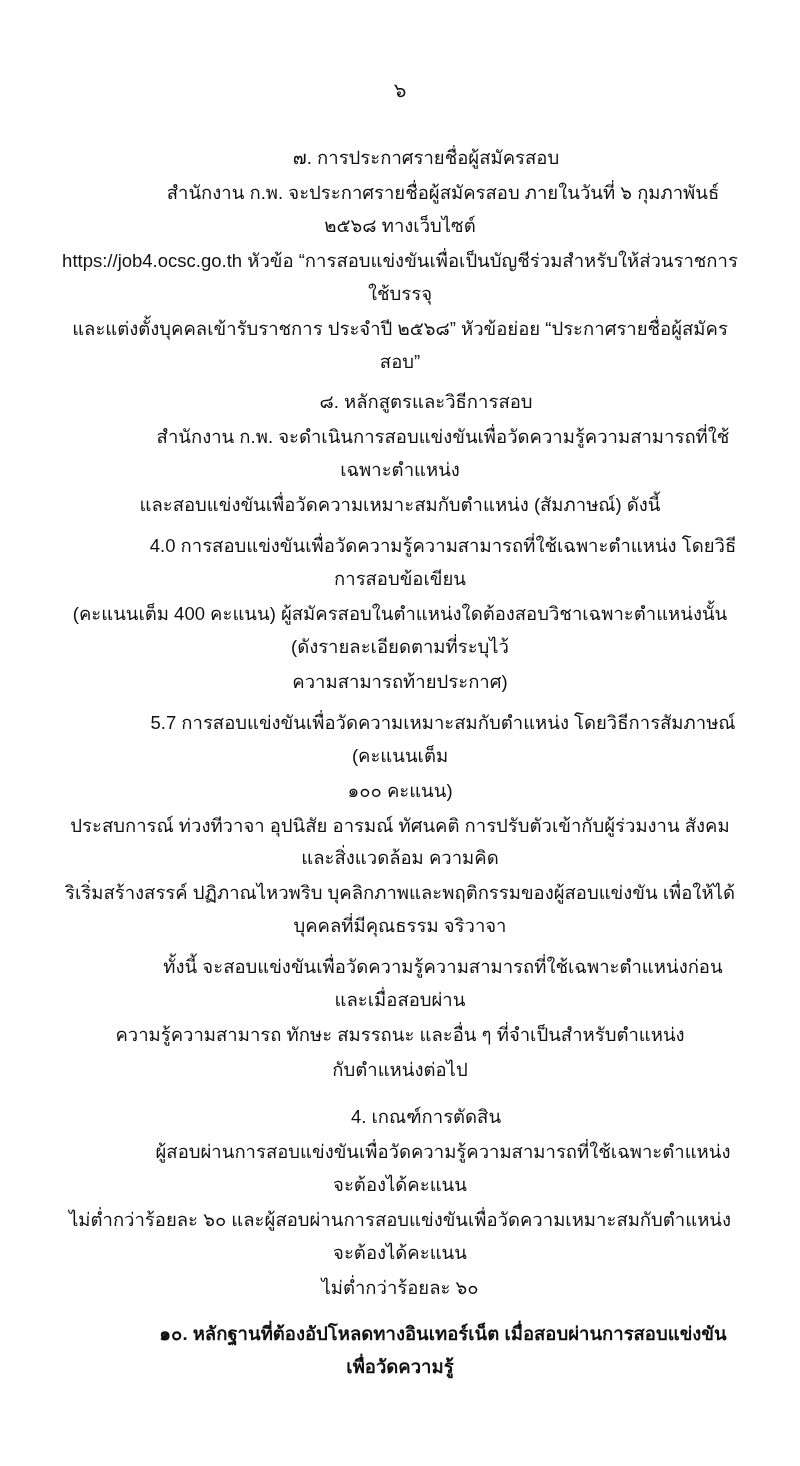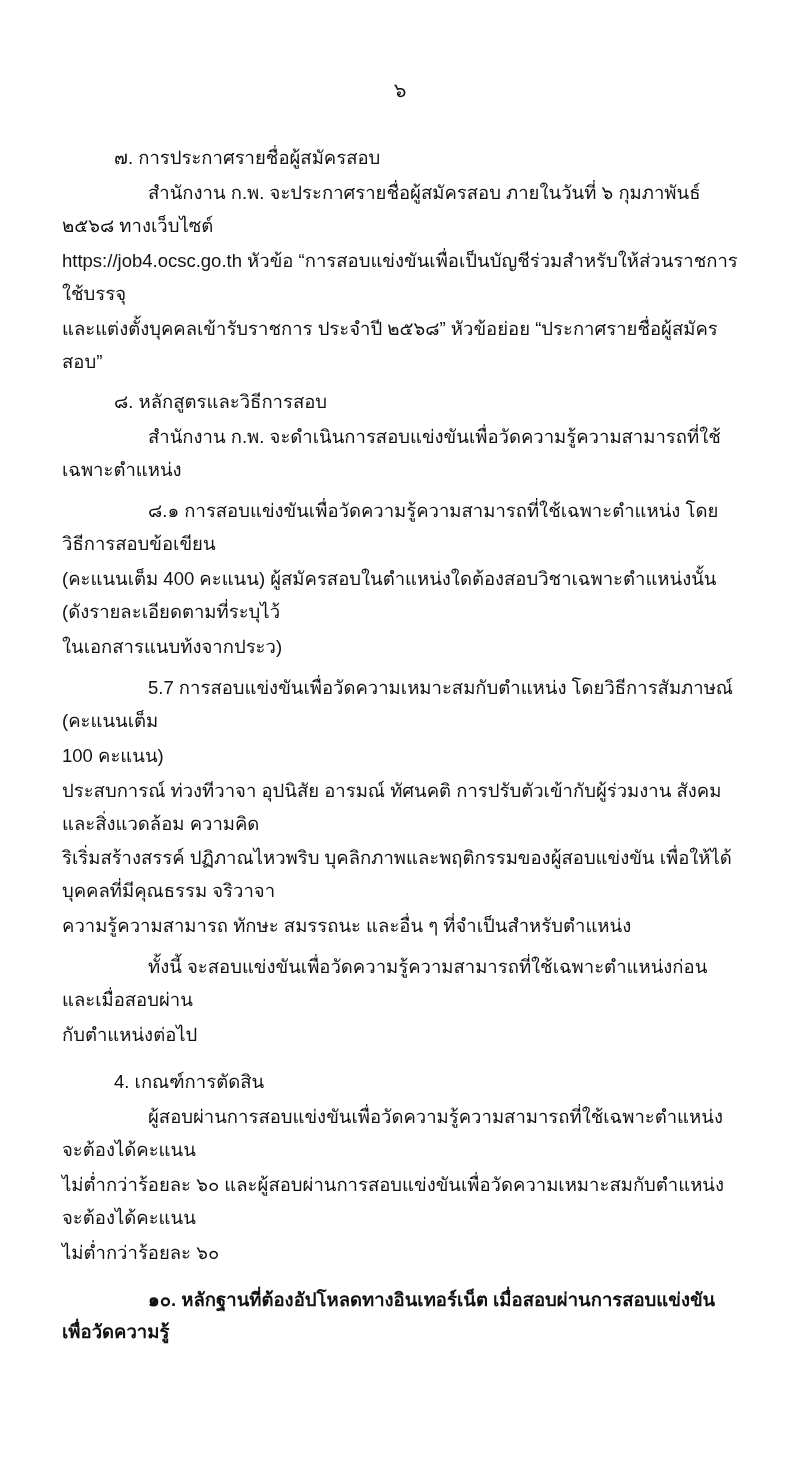--- a/index.html
+++ b/index.html
@@ -28,21 +28,21 @@
     margin: 18px 0 40px 0;
     color: #111111;
   }
   .doc-body {
     font-size: 18.5px;
     line-height: 1.78;
     color: #111111;
   }
   .para {
     margin: 0 0 2px 0;
-    text-align: left;
+    text-align: center;
     white-space: pre-wrap;
   }
   .indent-1 { text-indent: 52px; }
   .indent-2 { text-indent: 86px; }
   .indent-3 { text-indent: 120px; }
   .no-indent { text-indent: 0; }
   .gap-sm { margin-top: 8px; }
   .gap-md { margin-top: 14px; }
   .bold { font-weight: bold; }
 </style>
@@ -55,33 +55,34 @@
 
   <div class="doc-body">
 
     <p class="para indent-1">๗. การประกาศรายชื่อผู้สมัครสอบ</p>
     <p class="para indent-2">สำนักงาน ก.พ. จะประกาศรายชื่อผู้สมัครสอบ ภายในวันที่ ๖ กุมภาพันธ์ ๒๕๖๘ ทางเว็บไซต์</p>
     <p class="para no-indent">https://job4.ocsc.go.th หัวข้อ “การสอบแข่งขันเพื่อเป็นบัญชีร่วมสำหรับให้ส่วนราชการใช้บรรจุ</p>
     <p class="para no-indent">และแต่งตั้งบุคคลเข้ารับราชการ ประจำปี ๒๕๖๘” หัวข้อย่อย “ประกาศรายชื่อผู้สมัครสอบ”</p>
 
     <p class="para indent-1 gap-sm">๘. หลักสูตรและวิธีการสอบ</p>
     <p class="para indent-2">สำนักงาน ก.พ. จะดำเนินการสอบแข่งขันเพื่อวัดความรู้ความสามารถที่ใช้เฉพาะตำแหน่ง</p>
+    <p class="para no-indent">และสอบแข่งขันเพื่อวัดความเหมาะสมกับตำแหน่ง (สัมภาษณ์) ดังนี้</p>
 
-    <p class="para indent-2 gap-sm">๘.๑ การสอบแข่งขันเพื่อวัดความรู้ความสามารถที่ใช้เฉพาะตำแหน่ง โดยวิธีการสอบข้อเขียน</p>
+    <p class="para indent-2 gap-sm">4.0 การสอบแข่งขันเพื่อวัดความรู้ความสามารถที่ใช้เฉพาะตำแหน่ง โดยวิธีการสอบข้อเขียน</p>
     <p class="para no-indent">(คะแนนเต็ม 400 คะแนน) ผู้สมัครสอบในตำแหน่งใดต้องสอบวิชาเฉพาะตำแหน่งนั้น (ดังรายละเอียดตามที่ระบุไว้</p>
-    <p class="para no-indent">ในเอกสารแนบท้งจากประว)</p>
+    <p class="para no-indent">ความสามารถท้ายประกาศ)</p>
 
     <p class="para indent-2 gap-sm">5.7 การสอบแข่งขันเพื่อวัดความเหมาะสมกับตำแหน่ง โดยวิธีการสัมภาษณ์ (คะแนนเต็ม</p>
-    <p class="para no-indent">100 คะแนน)</p>
+    <p class="para no-indent">๑๐๐ คะแนน)</p>
 
     <p class="para no-indent">ประสบการณ์ ท่วงทีวาจา อุปนิสัย อารมณ์ ทัศนคติ การปรับตัวเข้ากับผู้ร่วมงาน สังคม และสิ่งแวดล้อม ความคิด</p>
     <p class="para no-indent">ริเริ่มสร้างสรรค์ ปฏิภาณไหวพริบ บุคลิกภาพและพฤติกรรมของผู้สอบแข่งขัน เพื่อให้ได้บุคคลที่มีคุณธรรม จริวาจา</p>
+    <p class="para indent-2 gap-sm">ทั้งนี้ จะสอบแข่งขันเพื่อวัดความรู้ความสามารถที่ใช้เฉพาะตำแหน่งก่อน และเมื่อสอบผ่าน</p>
+
     <p class="para no-indent">ความรู้ความสามารถ ทักษะ สมรรถนะ และอื่น ๆ ที่จำเป็นสำหรับตำแหน่ง</p>
-
-    <p class="para indent-2 gap-sm">ทั้งนี้ จะสอบแข่งขันเพื่อวัดความรู้ความสามารถที่ใช้เฉพาะตำแหน่งก่อน และเมื่อสอบผ่าน</p>
     <p class="para no-indent">กับตำแหน่งต่อไป</p>
 
     <p class="para indent-1 gap-md">4. เกณฑ์การตัดสิน</p>
     <p class="para indent-2">ผู้สอบผ่านการสอบแข่งขันเพื่อวัดความรู้ความสามารถที่ใช้เฉพาะตำแหน่งจะต้องได้คะแนน</p>
     <p class="para no-indent">ไม่ต่ำกว่าร้อยละ ๖๐ และผู้สอบผ่านการสอบแข่งขันเพื่อวัดความเหมาะสมกับตำแหน่งจะต้องได้คะแนน</p>
     <p class="para no-indent">ไม่ต่ำกว่าร้อยละ ๖๐</p>
 
     <p class="para indent-2 gap-md bold">๑๐. หลักฐานที่ต้องอัปโหลดทางอินเทอร์เน็ต เมื่อสอบผ่านการสอบแข่งขันเพื่อวัดความรู้</p>
 
   </div>

